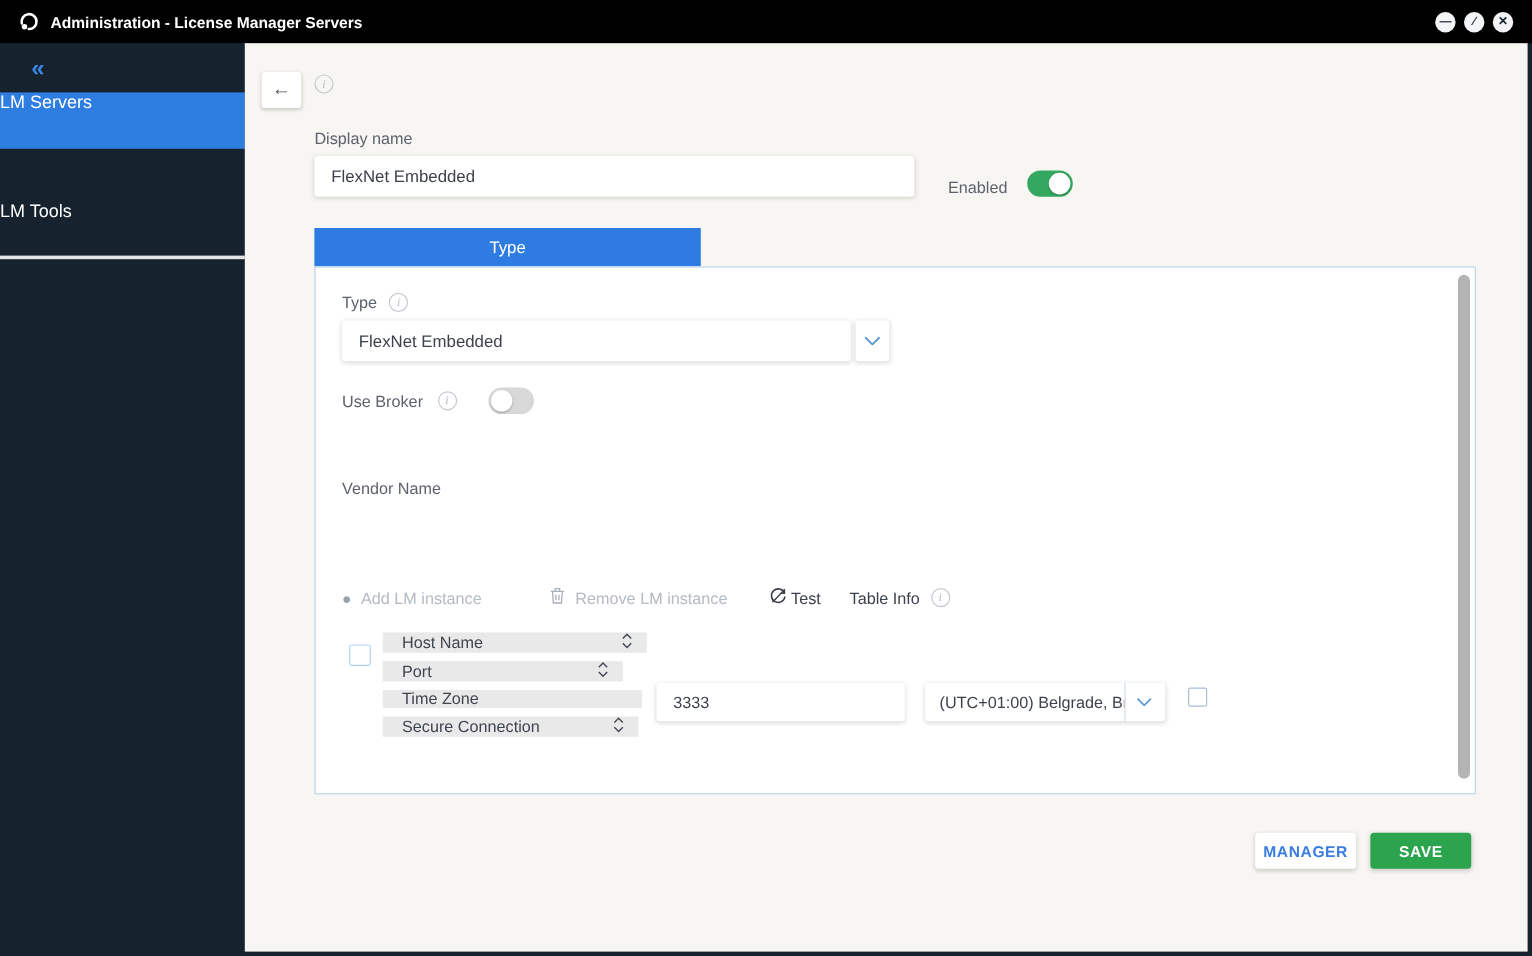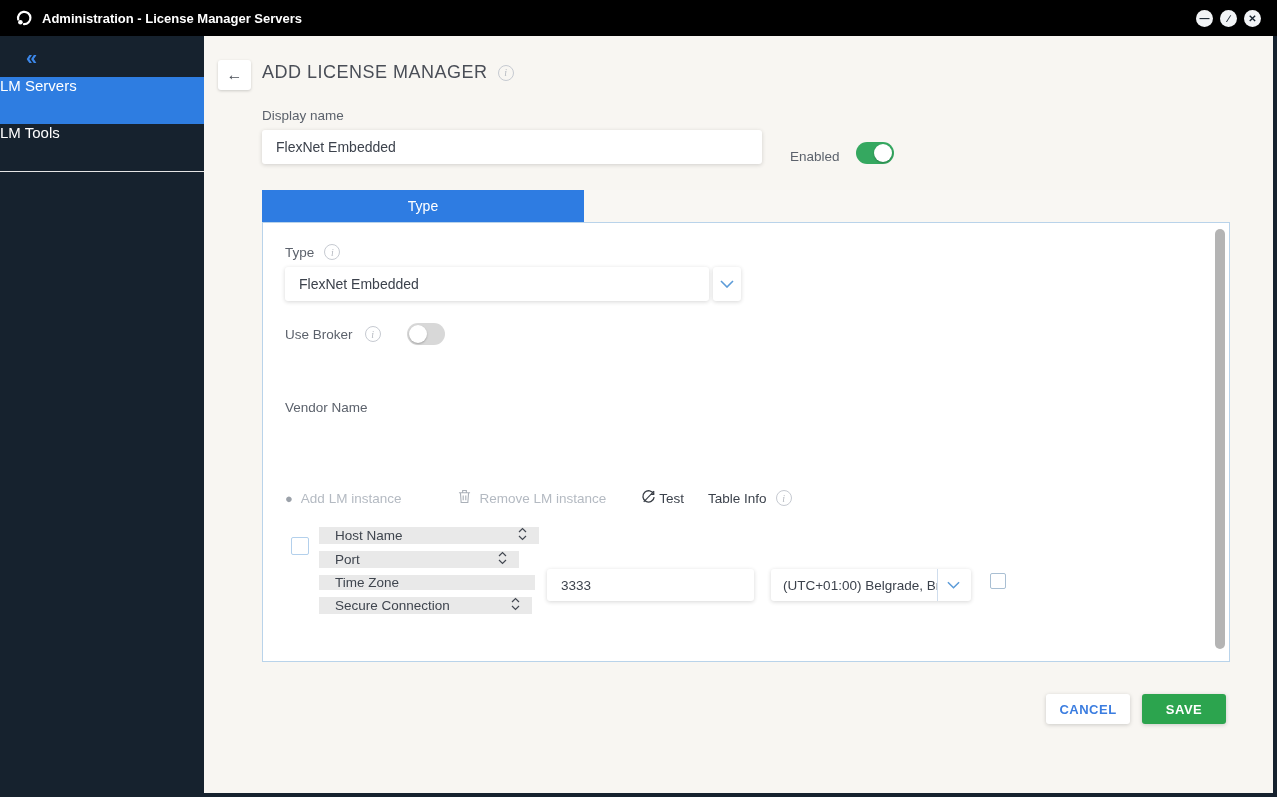--- a/index.html
+++ b/index.html
@@ -14,21 +14,21 @@
   .win-controls { margin-left:auto; display:flex; gap:7px; padding-right:6px; }
   .win-btn { width:17px; height:17px; border-radius:50%; background:#f2f4f6; color:#16222e;
              display:flex; align-items:center; justify-content:center; font-size:10px; font-weight:bold; cursor:default; }
 
   
   .sidebar { position:absolute; left:0; top:36px; width:204px; bottom:4px; background:#16222e; }
   .collapse { position:absolute; left:26px; top:10px; color:#3c87e8; font-size:20px; font-weight:bold; cursor:default; }
   .side-item { position:absolute; left:0; width:100%; height:47px; display:flex; align-items:flex-start;
                color:#ffffff; font-size:15px; cursor:default; }
   .side-item.active { background:#2e7de1; }
-  .side-item.plain  { border-bottom:1px solid #e5e5e5; }
+  .side-item.plain  { border-bottom:3px solid #e5e5e5;margin-top:44px; }
 
   
   .content { position:absolute; left:204px; top:36px; right:4px; bottom:4px; background:#f8f6f2; }
 
   .back-btn { position:absolute; left:14px; top:24px; width:33px; height:30px; background:#ffffff; border-radius:3px;
               box-shadow:0 1px 3px rgba(0,0,0,0.18); display:flex; align-items:center; justify-content:center;
               color:#4a4f57; font-size:16px; cursor:default; }
   .page-title-row { position:absolute; left:58px; top:26px; display:flex; align-items:center; gap:10px; }
   .page-title { font-size:18px; color:#4a4e57; letter-spacing:0.5px; }
   .info-ic { width:16px; height:16px; border:1px solid #c6cad1; border-radius:50%; color:#b6bac1;
@@ -131,21 +131,20 @@
     </div>
     <div class="side-item plain" style="top:88px; height:48px;">
       <span>LM Tools</span>
     </div>
   </div>
 
   <div class="content">
 
     <div class="back-btn">←</div>
     <div class="page-title-row">
-      <span class="page-title">ADD LICENSE MANAGER</span>
       <span class="info-ic">i</span>
     </div>
 
     <span class="field-label lbl-display">Display name</span>
     <input class="txt-input inp-display" value="FlexNet Embedded" style="">
 
     <div class="enabled-group">
       <span class="field-label">Enabled</span>
       <span class="toggle on">
           <span class="knob"></span>
@@ -251,17 +250,17 @@
           <svg width="13" height="8" viewBox="0 0 14 8" fill="none" stroke="#5b9bd8" stroke-width="1.6">
               <polyline points="1,1 7,7 13,1"></polyline>
             </svg>
         </span>
       </div>
       <div class="row-check"></div>
 
       <div class="vscroll"></div>
     </div>
 
-    <div class="btn btn-cancel">CANCEL</div>
+    <div class="btn btn-cancel">MANAGER</div>
     <div class="btn btn-save">SAVE</div>
 
   </div>
 </div>
 
 </body></html>

